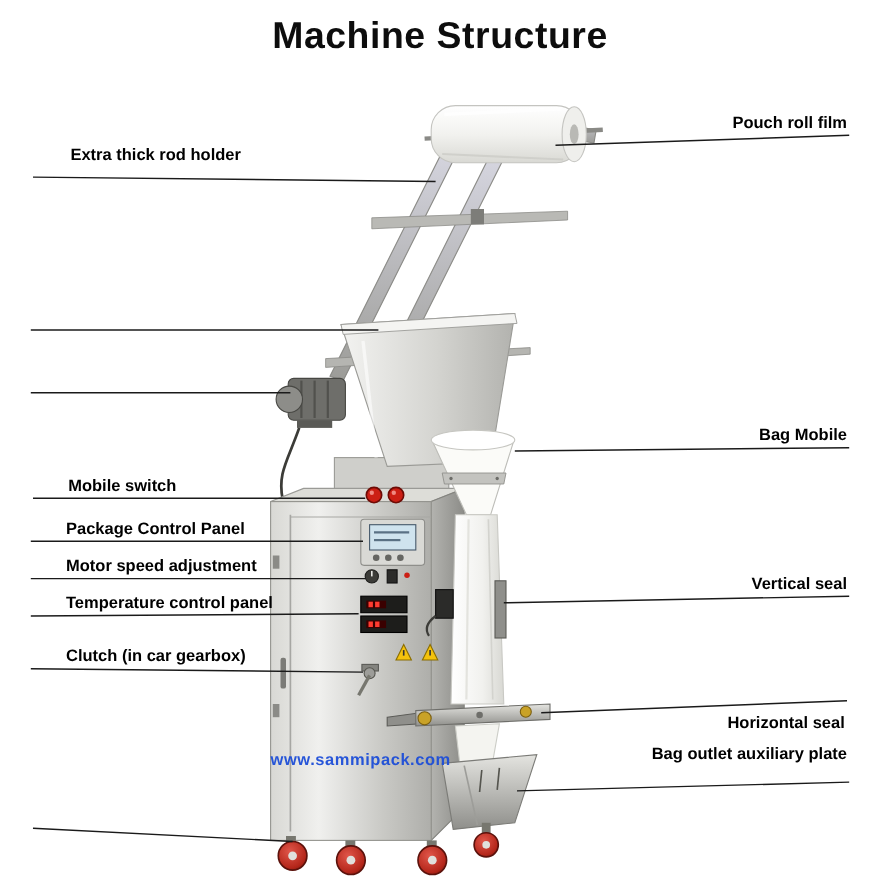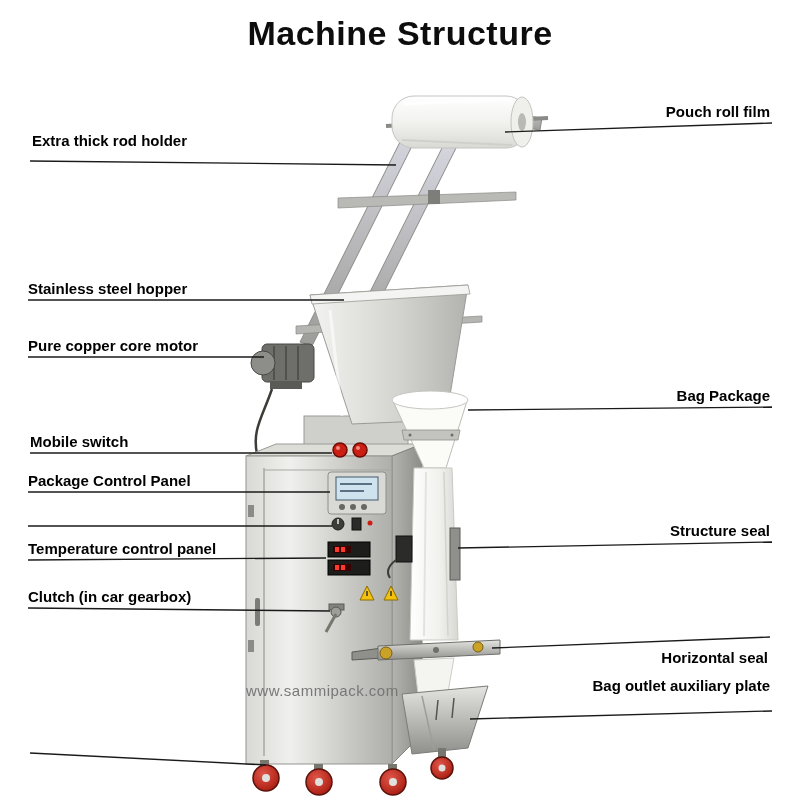--- a/index.html
+++ b/index.html
@@ -1,23 +1,23 @@
 <!DOCTYPE html>
 <html><head>
 <meta charset="utf-8">
 <style>
   html,body{margin:0;padding:0;background:#fff;}
   #stage{position:relative;width:800px;height:800px;background:#ffffff;overflow:hidden;
          font-family:"Liberation Sans",sans-serif;border-radius:21px;}
   #title{position:absolute;left:0;top:14px;width:100%;text-align:center;
          font-size:34px;font-weight:900;color:#0d0d0d;letter-spacing:0.5px;margin:0;}
-  .label{position:absolute;font-size:15px;font-weight:700;color:#000;white-space:nowrap;line-height:20px;}
+  .label{position:absolute;font-size:15px;font-weight:700;color:#000;white-space:nowrap;line-height:20px;margin-left:32px;}
   .label.right{text-align:right;}
-  #watermark{position:absolute;left:246px;top:682px;font-size:15px;font-weight:400;
-             color:#737373;letter-spacing:0.5px;opacity:0.95;}
+  #watermark{position:absolute;left:246px;top:682px;font-size:15px;font-weight:700;
+             color:#1d4ed8;letter-spacing:0.5px;opacity:0.95;}
   
   .ll1{left:32px;top:131px}.ll2{left:28px;top:279px}.ll3{left:28px;top:336px}
   .ll4{left:30px;top:432px}.ll5{left:28px;top:471px}.ll6{left:28px;top:505px}
   .ll7{left:28px;top:539px}.ll8{left:28px;top:587px}.ll9{left:30px;top:732px}
   
   .rl1{right:30px;top:102px}.rl2{right:30px;top:386px}.rl3{right:30px;top:521px}
   .rl4{right:32px;top:648px}.rl5{right:30px;top:676px}
   svg{position:absolute;left:0;top:0;}
   .leader{stroke:#1a1a1a;stroke-width:1.3;}
 </style>
@@ -230,28 +230,27 @@
       <line class="leader" x1="30" y1="753" x2="266" y2="765"></line>
       <line class="leader" x1="505" y1="132" x2="772" y2="123"></line>
       <line class="leader" x1="468" y1="410" x2="772" y2="407"></line>
       <line class="leader" x1="458" y1="548" x2="772" y2="542"></line>
       <line class="leader" x1="492" y1="648" x2="770" y2="637"></line>
       <line class="leader" x1="470" y1="719" x2="772" y2="711"></line>
     </g>
   </svg>
 
   <div class="label ll1">Extra thick rod holder</div>
-  <div class="label ll2">Stainless steel hopper</div>
-  <div class="label ll3">Pure copper core motor</div>
   <div class="label ll4">Mobile switch</div>
   <div class="label ll5">Package Control Panel</div>
+  <div class="label ll6">Motor speed adjustment</div>
   <div class="label ll7">Temperature control panel</div>
   <div class="label ll8">Clutch (in car gearbox)</div>
 
   <div class="label right rl1">Pouch roll film</div>
-  <div class="label right rl2">Bag Package</div>
-  <div class="label right rl3">Structure seal</div>
+  <div class="label right rl2">Bag Mobile</div>
+  <div class="label right rl3">Vertical seal</div>
   <div class="label right rl4">Horizontal seal</div>
   <div class="label right rl5">Bag outlet auxiliary plate</div>
 
   <div id="watermark">www.sammipack.com</div>
 
 </div>
 
 </body></html>

